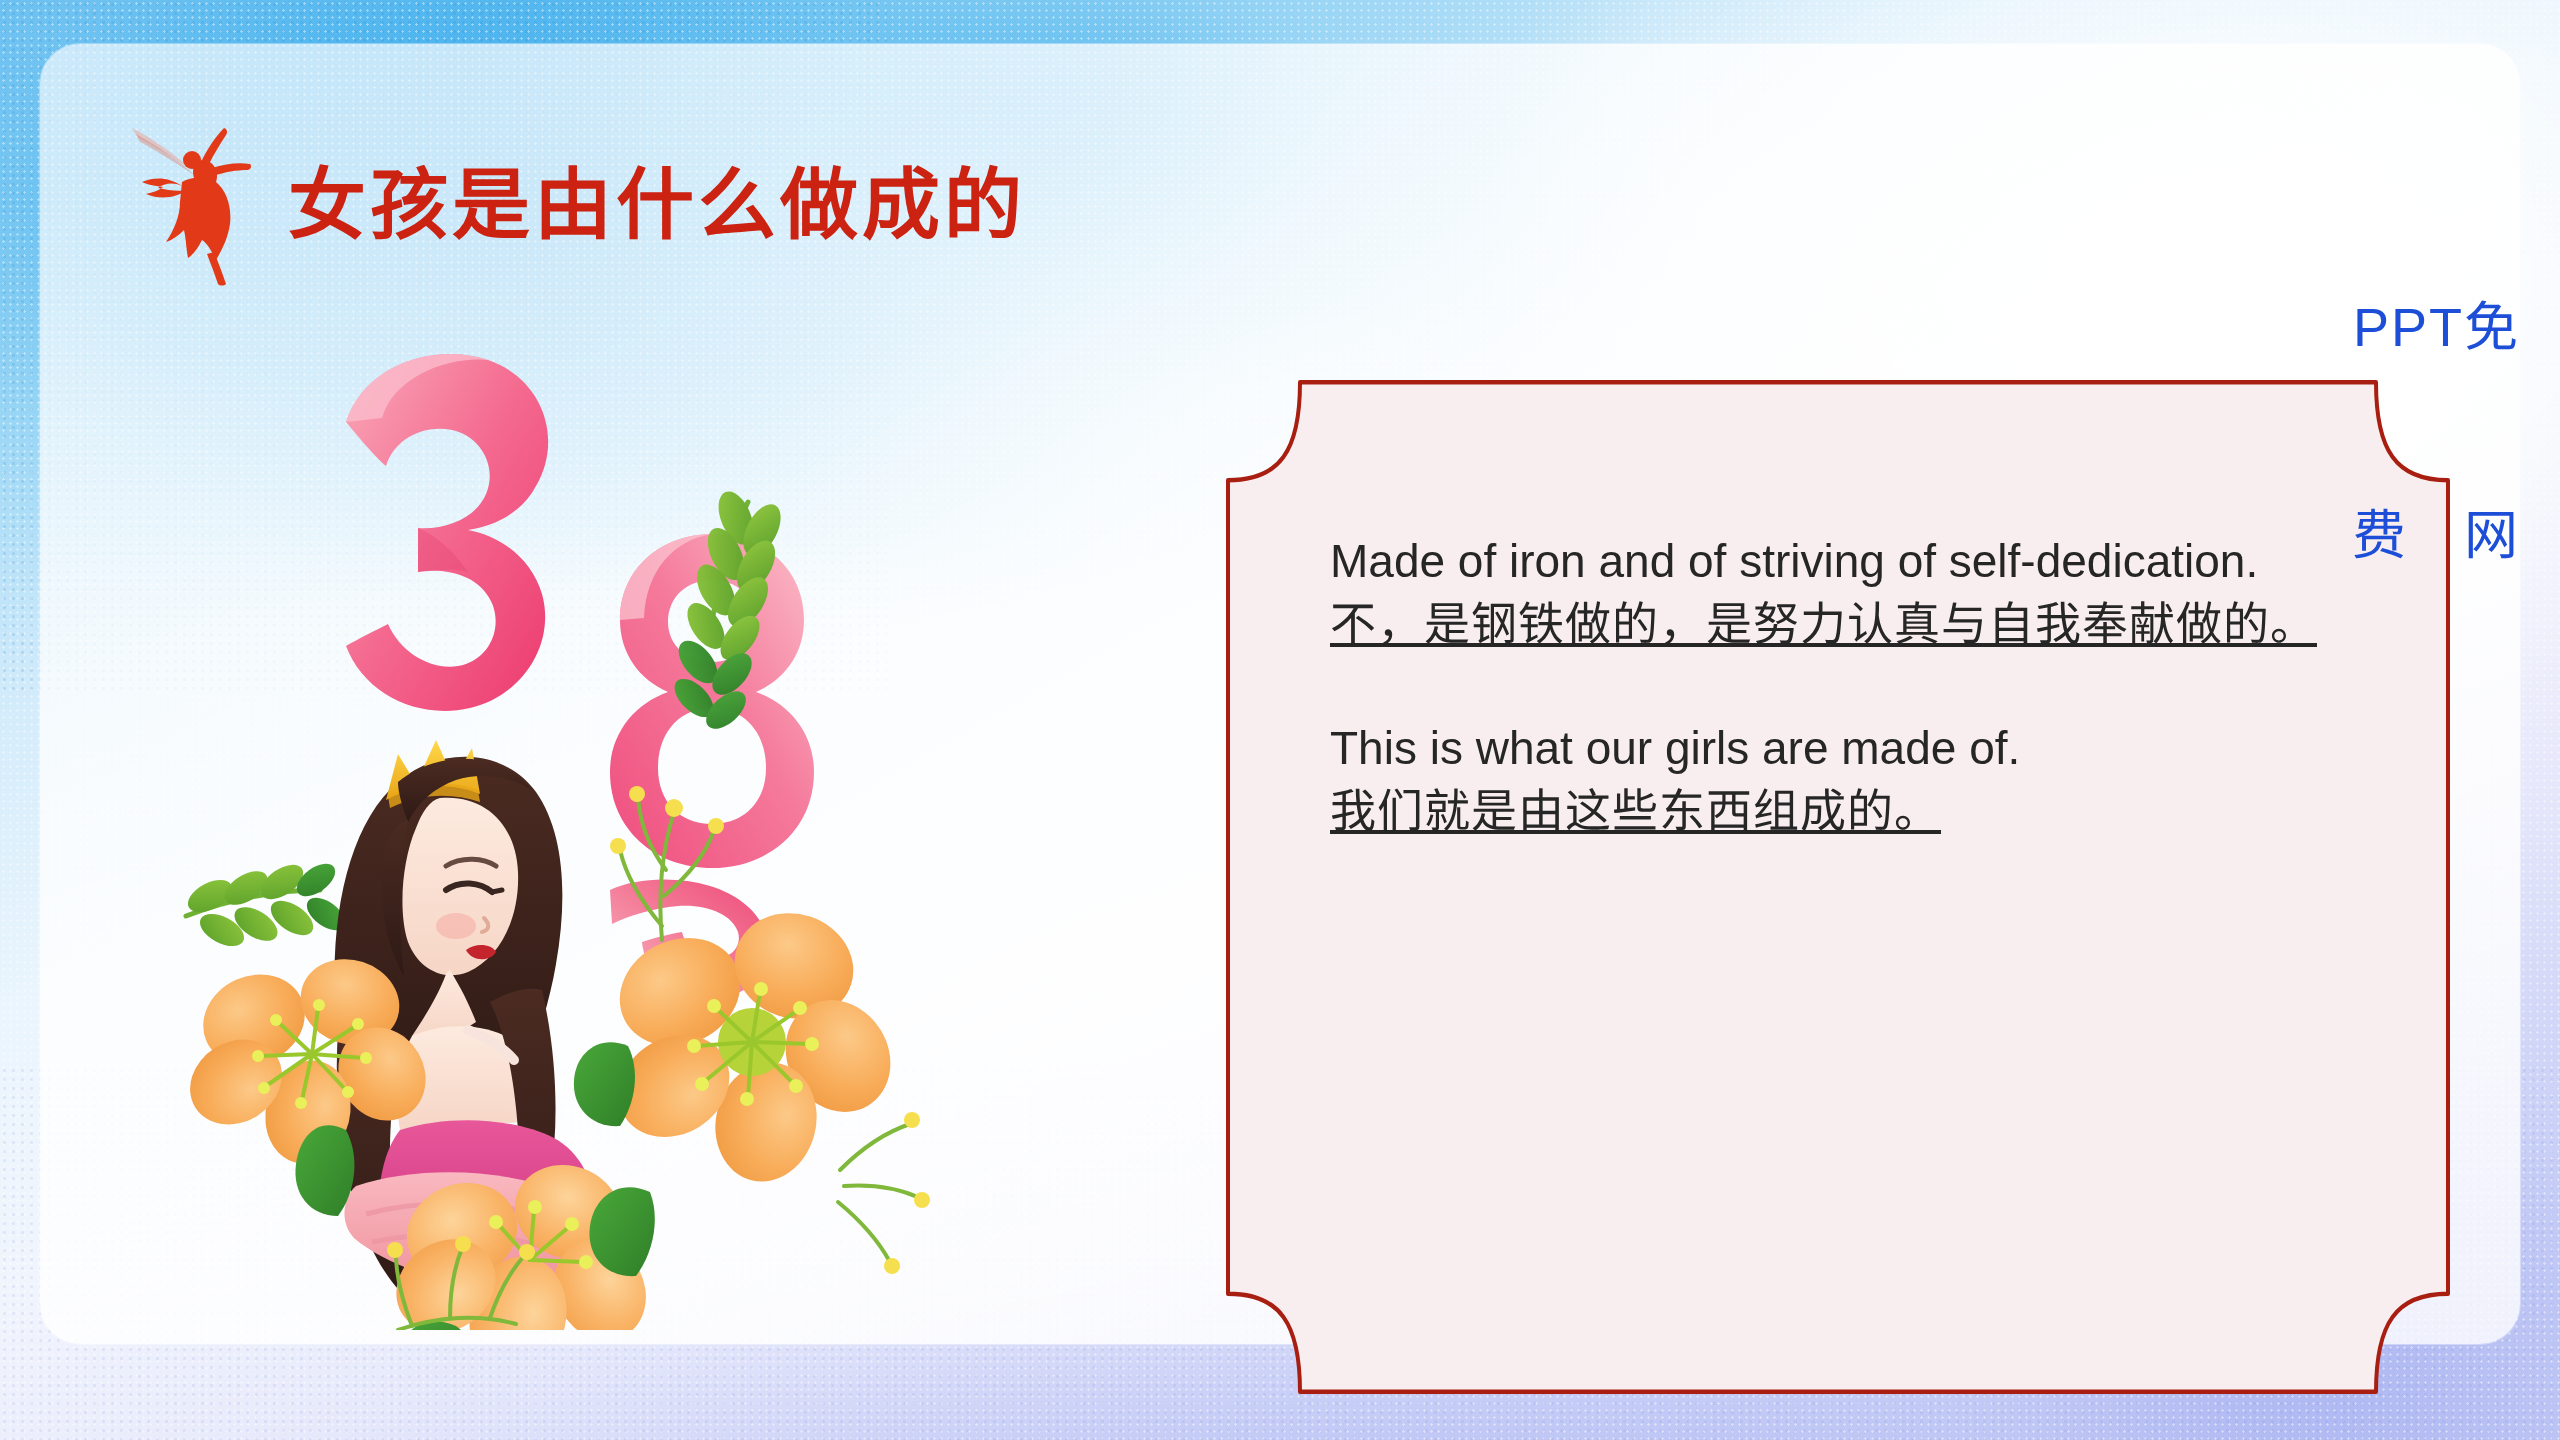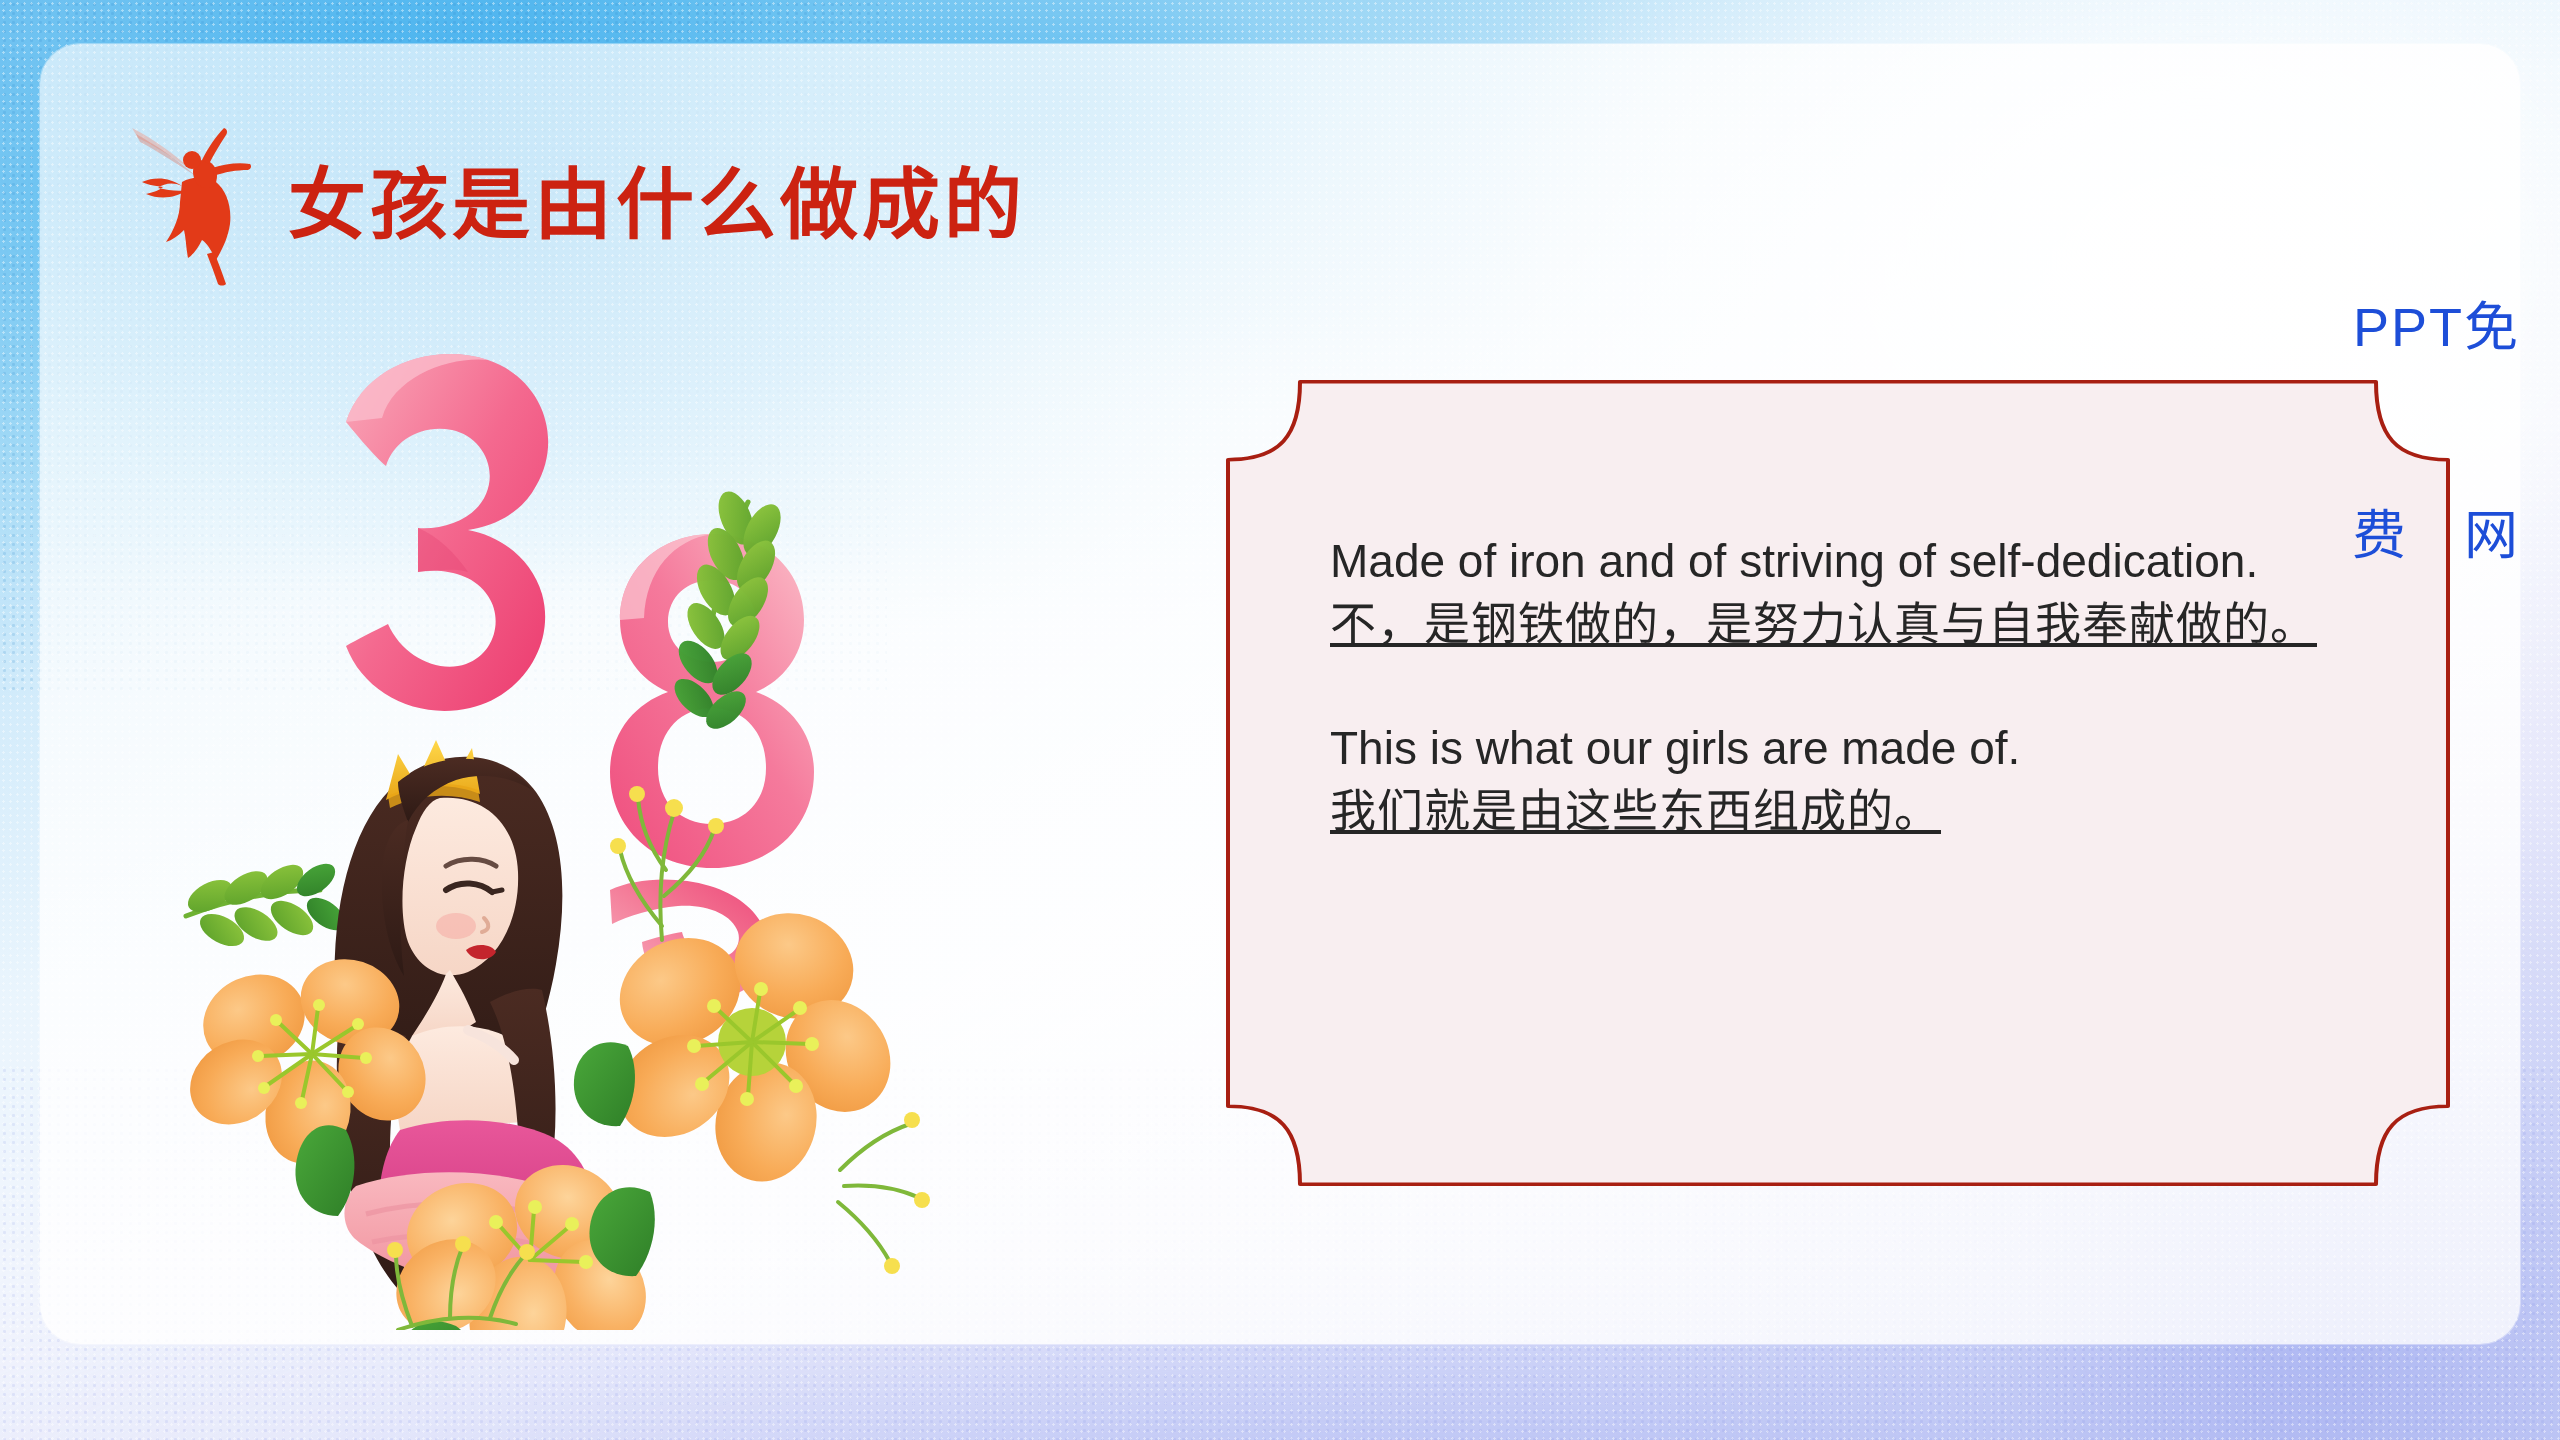--- a/index.html
+++ b/index.html
@@ -215,21 +215,21 @@
     z-index: 5;
   }
   .illustration svg { display: block; width: 100%; height: 100%; }
 
   
   .text-panel {
     position: absolute;
     left: 1226px;
     top: 380px;
     width: 1224px;
-    height: 806px;
+    height: 1014px;
     z-index: 5;
   }
 
   .panel-frame {
     position: absolute;
     inset: 0;
     width: 100%;
     height: 100%;
     display: block;
   }

